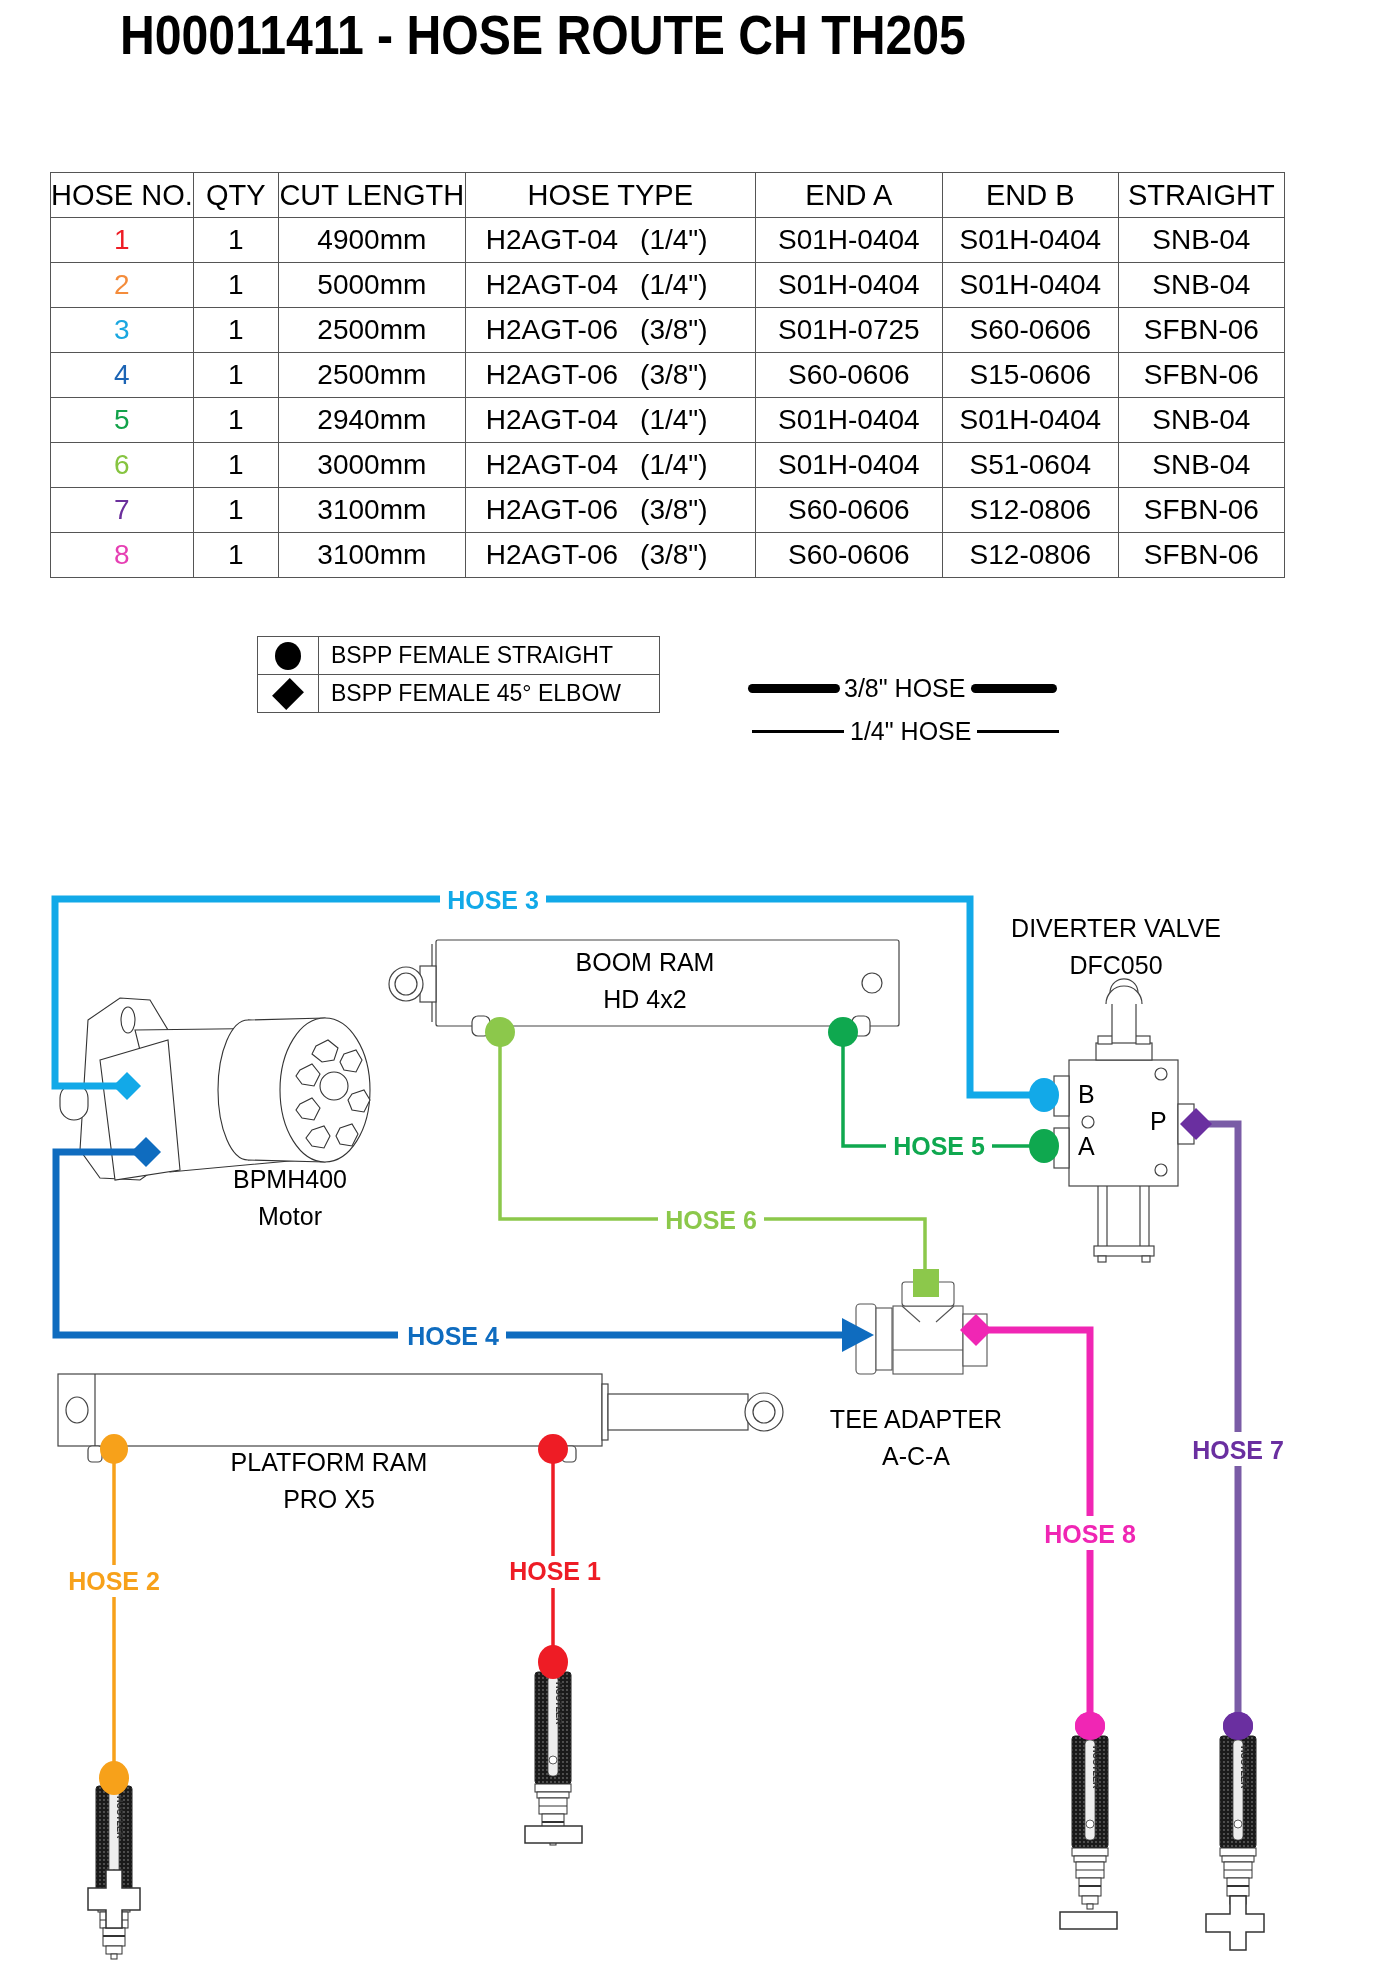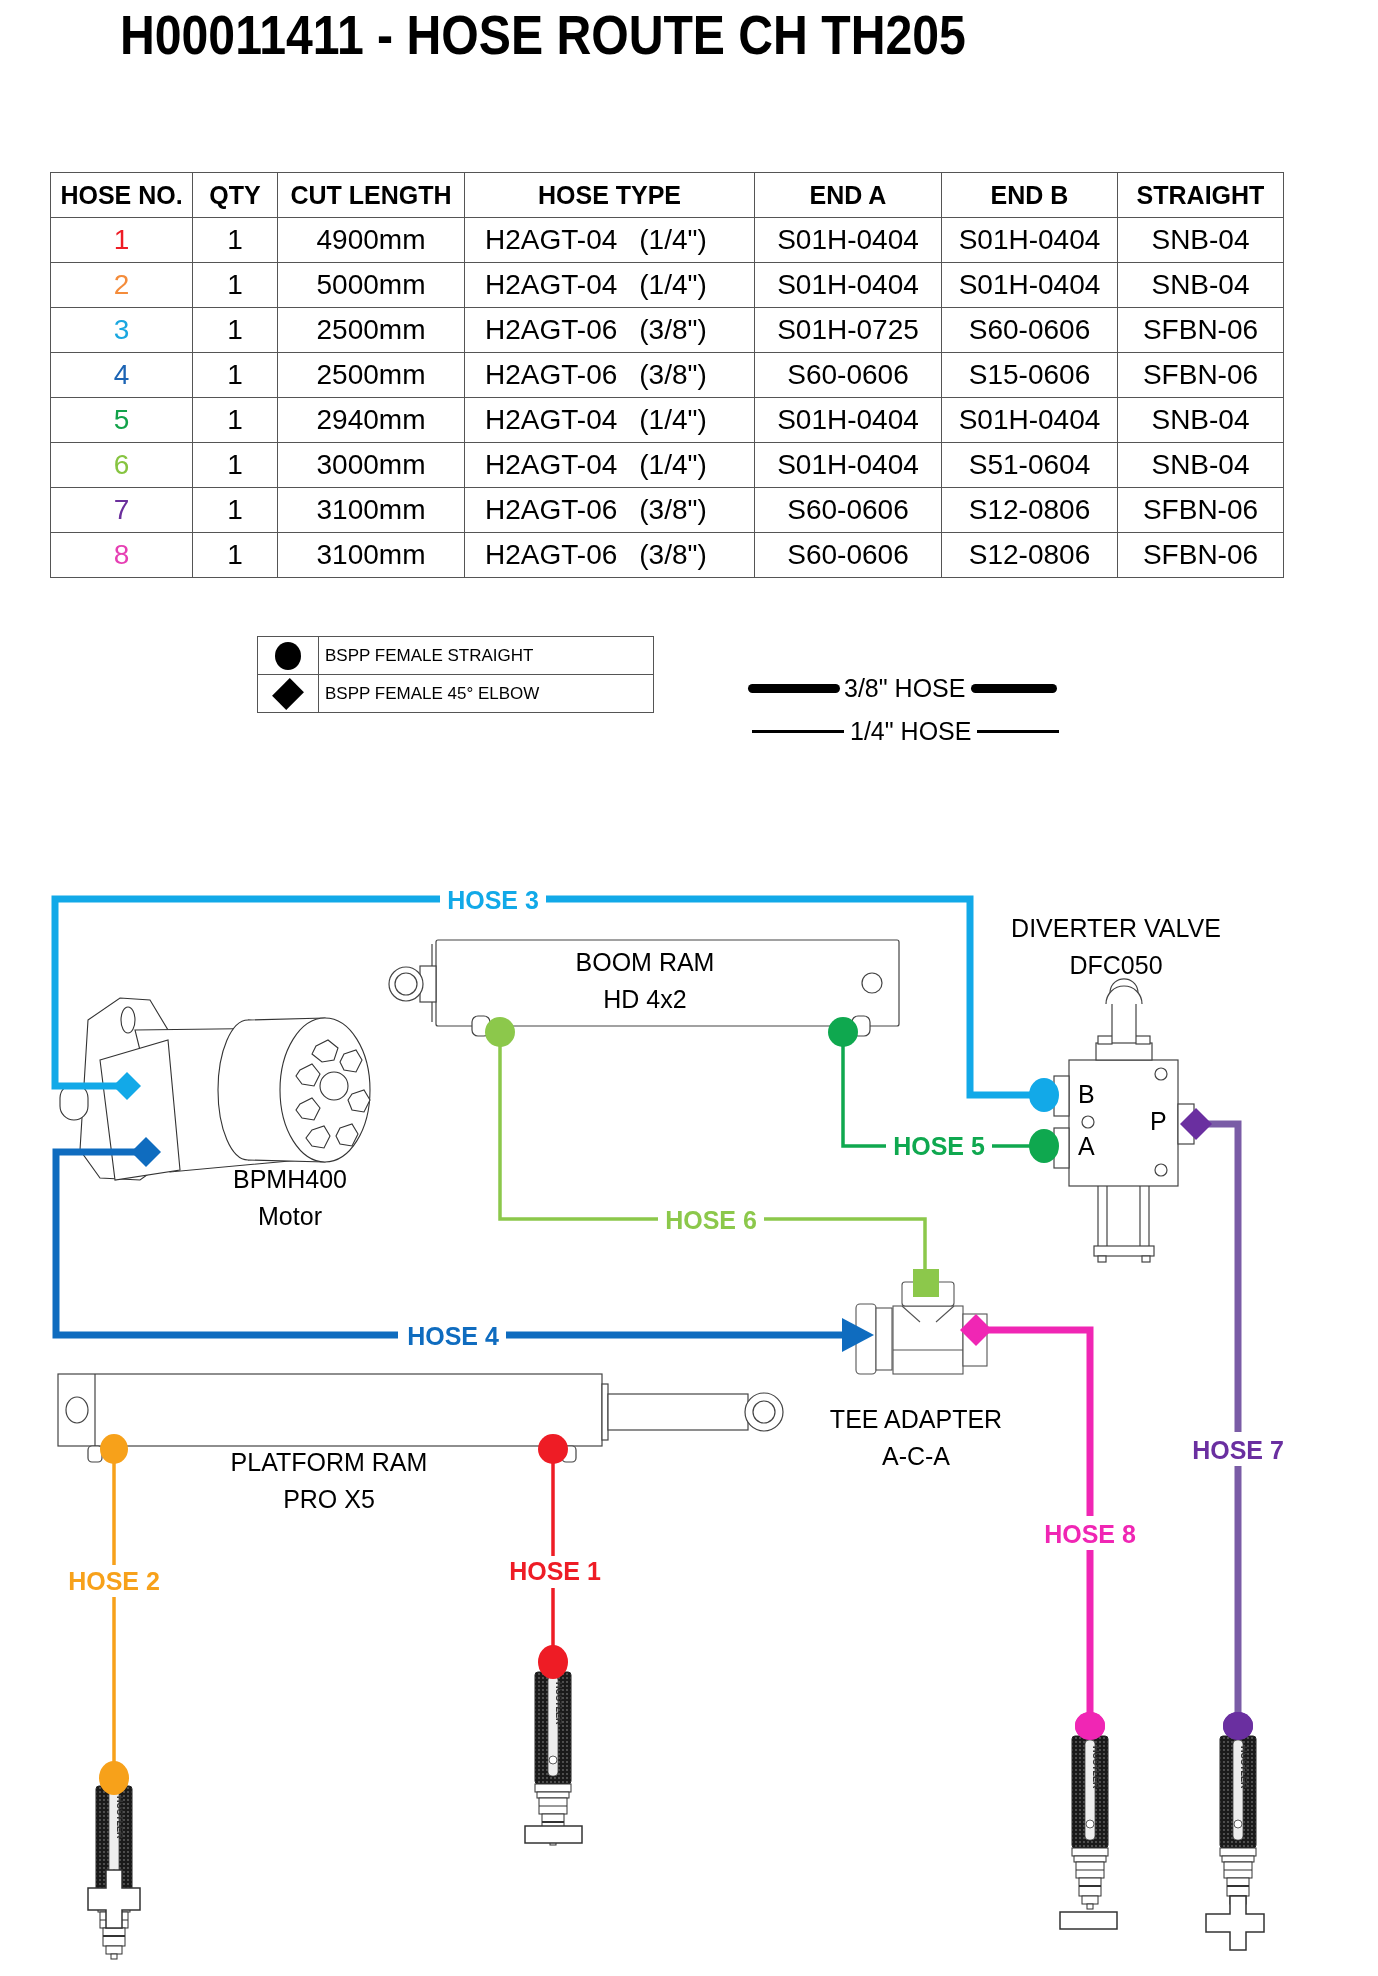--- a/index.html
+++ b/index.html
@@ -1,27 +1,27 @@
 <!DOCTYPE html>
 <html><head>
 <meta charset="utf-8">
 <style>
   html, body { margin:0; padding:0; background:#ffffff; }
   body { width:1378px; height:1976px; position:relative; overflow:hidden; font-family:"Liberation Sans", sans-serif; color:#000; }
   .title { position:absolute; left:120px; top:2px; font-family:"Liberation Sans", sans-serif; font-weight:bold; font-size:56px; line-height:66px; white-space:nowrap; transform:scaleX(0.86); transform-origin:left top; letter-spacing:0px; }
   table.hoses { position:absolute; left:50px; top:172px; border-collapse:collapse; font-family:"Liberation Sans", sans-serif; }
   table.hoses th, table.hoses td { border:1.5px solid #555; text-align:center; padding:0; white-space:nowrap; }
-  table.hoses th { height:44px; font-size:25px; font-weight:bold; }
+  table.hoses th { height:44px; font-size:29px; font-weight:normal; }
   table.hoses td { height:44px; font-size:28px; }
   table.hoses td.type { text-align:left; padding-left:20px; }
   table.hoses td.type span.sz { display:inline-block; margin-left:22px; }
   .legend { position:absolute; left:257px; top:636px; border-collapse:collapse; font-family:"Liberation Sans", sans-serif; }
   .legend td { border:1.5px solid #555; height:37px; padding:0; }
   .legend td.sym { width:60px; text-align:center; }
-  .legend td.lbl { width:328px; font-size:17px; padding-left:6px; white-space:nowrap; }
+  .legend td.lbl { width:328px; font-size:23px; padding-left:12px; white-space:nowrap; }
   .sym-circle { display:inline-block; width:26px; height:28px; border-radius:50%; background:#000; vertical-align:middle; }
   .sym-diamond { display:inline-block; width:20px; height:20px; background:#000; transform:rotate(45deg) scaleY(1.25); vertical-align:middle; }
   .sym-square { display:inline-block; width:24px; height:28px; background:#000; vertical-align:middle; }
   .sym-tri { display:inline-block; width:0; height:0; border-top:15px solid transparent; border-bottom:15px solid transparent; border-left:30px solid #000; vertical-align:middle; }
   .hose-legend { position:absolute; left:748px; font-size:25px; display:flex; align-items:center; white-space:nowrap; }
   .hose-legend .line { background:#000; }
   svg.diagram { position:absolute; left:0; top:0; }
   .lbl-text { font-family:"Liberation Sans", sans-serif; }
 </style>
 </head>

